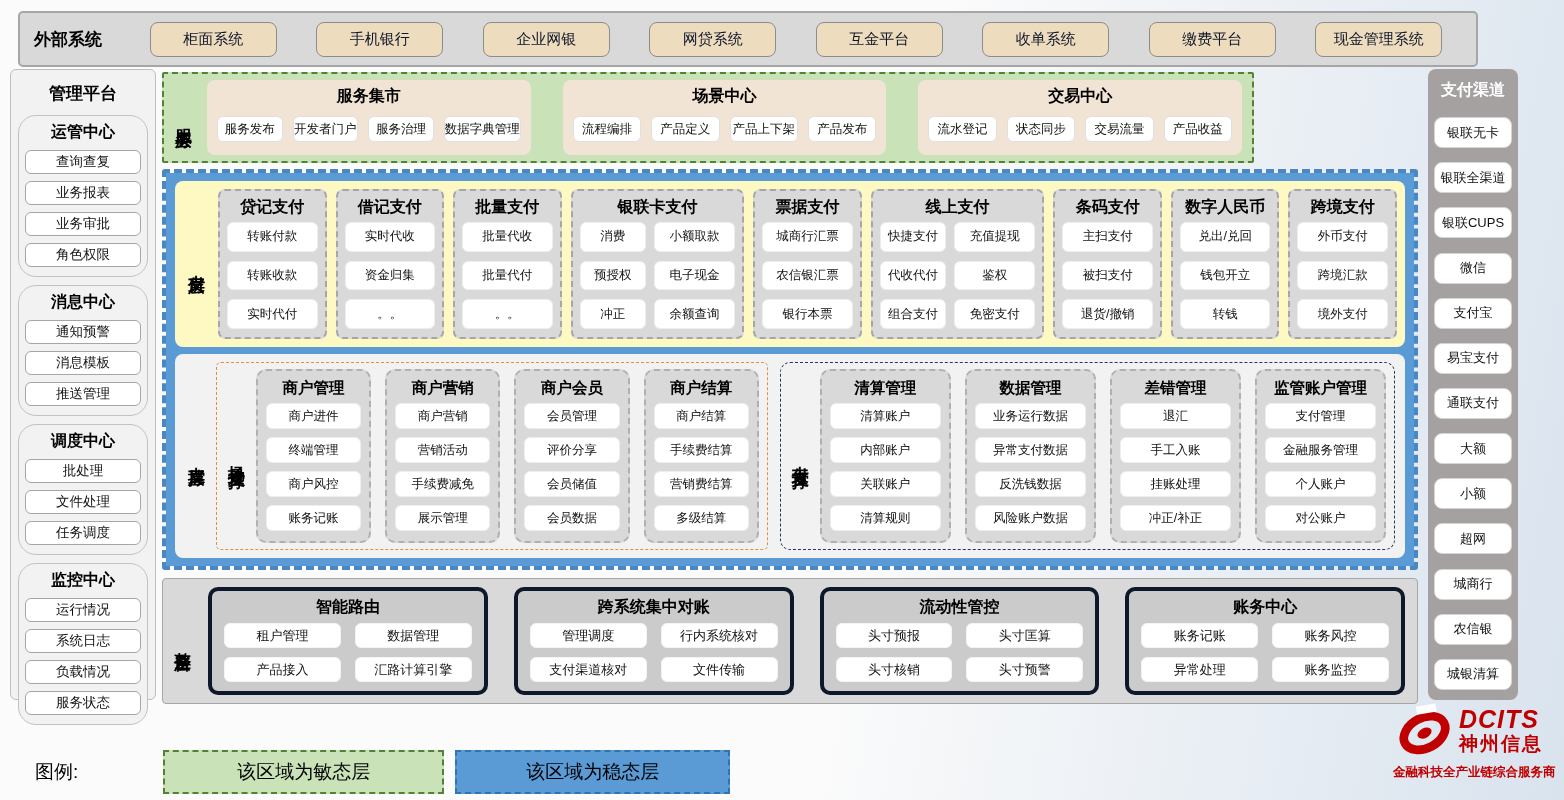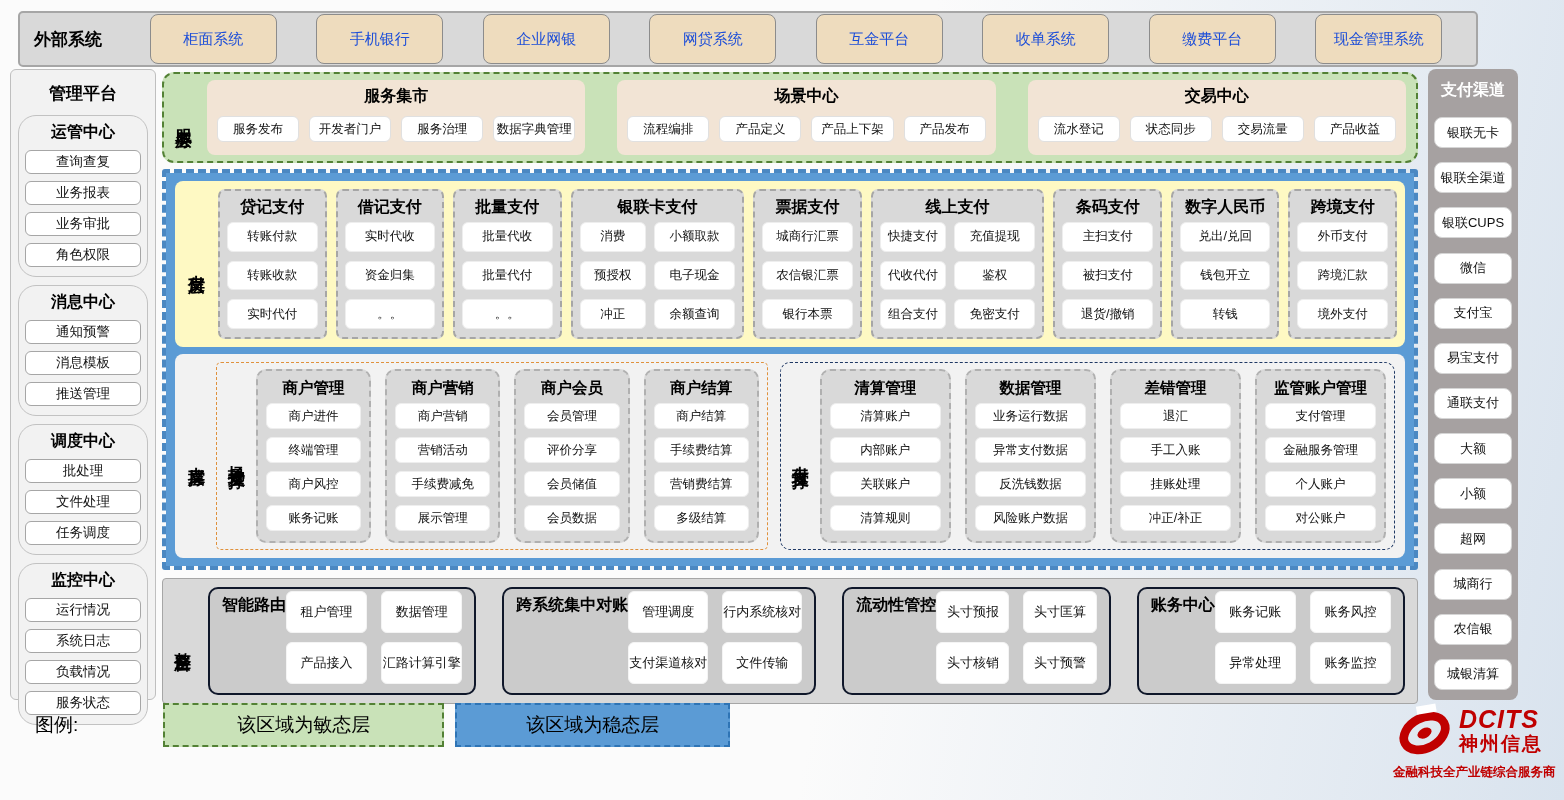--- a/index.html
+++ b/index.html
@@ -7,38 +7,38 @@
   body { background:linear-gradient(100deg,#fbfbfb 55%,#d9e3ee 100%); position:relative; overflow:hidden; }
   #root { position:absolute; inset:0; }
 
   
   .top-bar { position:absolute; left:18px; top:11px; width:1460px; height:56px;
     background:#d9d9d9; border:2px solid #a6a6a6; border-radius:5px;
     display:flex; align-items:center; padding:0 14px; gap:0; }
   .top-bar-label { font-size:17px; font-weight:bold; color:#000; width:96px; flex:none; }
   .top-btn-row { flex:1; display:flex; justify-content:space-around; align-items:center; }
   .btn-tan { background:#eedcbe; border:1.5px solid #8c8c8c; border-radius:8px;
-    width:127px; height:50px; display:flex; align-items:center; justify-content:center;
-    font-size:15px; color:#1d4ed8; white-space:nowrap; }
+    width:127px; height:35px; display:flex; align-items:center; justify-content:center;
+    font-size:15px; color:#0f172a; white-space:nowrap; }
 
   
   .sidebar-left { position:absolute; left:10px; top:69px; width:146px; height:631px;
     background:#f2f2f2; border:1.5px solid #bfbfbf; border-radius:6px;
     display:flex; flex-direction:column; padding:8px 7px; gap:8px; }
   .sl-title { text-align:center; font-size:17px; font-weight:bold; padding:4px 0 2px; }
   .group-box { border:1.5px solid #c2c2c2; border-radius:18px; background:#f2f2f2;
     display:flex; flex-direction:column; gap:7px; padding:6px 6px 9px; }
   .group-title { text-align:center; font-size:16px; font-weight:bold; }
   .btn-white { background:#fff; border:1.5px solid #a6a6a6; border-radius:6px;
     height:24px; display:flex; align-items:center; justify-content:center;
     font-size:13.5px; color:#111; white-space:nowrap; }
 
   
-  .layer-service { position:absolute; left:162px; top:72px; width:1256px; height:91px;
-    background:#c9e2b8; border:2px dashed #538135; border-radius:12px;
+  .layer-service { position:absolute; left:162px; top:72px; width:1092px; height:91px;
+    background:#c9e2b8; border:2px dashed #538135; border-radius:2px;
     display:flex; align-items:center; padding:6px 10px 6px 8px; gap:12px; }
   .vlabel { writing-mode:vertical-lr; text-orientation:upright; font-weight:bold;
     font-size:17px; letter-spacing:2px; color:#000; flex:none; text-align:center; }
   .svc-panels { flex:1; display:flex; gap:32px; height:100%; }
   .svc-panel { flex:1; background:#f2e4d5; border-radius:8px; padding:4px 10px 8px;
     display:flex; flex-direction:column; }
   .svc-title { text-align:center; font-size:16px; font-weight:bold; padding:2px 0 4px; }
   .svc-items { flex:1; display:flex; gap:10px; align-items:center; }
   .chip { background:#fff; border:1px solid #e0e0e0; border-radius:6px; height:26px;
     display:flex; align-items:center; justify-content:center; font-size:12.5px;
@@ -72,37 +72,37 @@
   .sup-col { background:#d9d9d9; border:2px dashed #b0b0b0; border-radius:10px;
     display:flex; flex-direction:column; padding:4px 8px 10px; flex:1; }
   .sup-col .col-title { font-size:15.5px; }
   .sup-col .col-items { gap:8px; }
 
   
   .layer-integration { position:absolute; left:162px; top:578px; width:1256px; height:126px;
     background:#d9d9d9; border:1.5px solid #a6a6a6; border-radius:4px;
     display:flex; align-items:center; padding:8px 12px 8px 8px; gap:14px; }
   .int-panels { flex:1; display:flex; gap:26px; height:100%; }
-  .int-panel { flex:1; background:#cbcbcb; border:2px solid #0f172a; border-radius:10px;
-    padding:2px 12px 9px; display:flex; flex-direction:row; }
+  .int-panel { flex:1; background:#cbcbcb; border:4px solid #0f172a; border-radius:10px;
+    padding:2px 12px 9px; display:flex; flex-direction:column; }
   .int-title { text-align:center; font-size:16px; font-weight:bold; padding:4px 0 5px; white-space:nowrap; }
   .int-grid { flex:1; display:grid; grid-template-columns:1fr 1fr; gap:9px 14px; }
   .int-grid .chip { border-color:#f4f4f4; height:auto; font-size:13px; }
 
   
   .sidebar-right { position:absolute; left:1428px; top:69px; width:90px; height:631px;
     background:#a6a1a1; border-radius:8px; display:flex; flex-direction:column;
     padding:9px 6px 10px; gap:0; justify-content:space-between; }
   .sr-title { text-align:center; color:#fff; font-size:16px; font-weight:bold; padding:2px 0; }
   .btn-channel { background:#fff; border:1px solid #d5d5d5; border-radius:8px; height:31px;
     display:flex; align-items:center; justify-content:center; font-size:13px;
     color:#111; white-space:nowrap; }
 
   
-  .legend { position:absolute; left:35px; top:703px; display:flex; align-items:center; }
+  .legend { position:absolute; left:35px; top:750px; display:flex; align-items:center; }
   .legend-label { font-size:19px; color:#000; margin-right:85px; }
   .legend-box { width:281px; height:44px; display:flex; align-items:center; justify-content:center;
     font-size:19px; color:#000000; }
   .legend-box.agile { background:#c9e2b8; border:2px dashed #538135; margin-right:11px; }
   .legend-box.stable { background:#5b9bd5; border:2px dashed #2e74b5; width:275px; }
 
   .logo { position:absolute; left:1393px; top:703px; width:165px; display:grid;
     grid-template-columns:62px 1fr; grid-template-rows:auto auto auto; column-gap:4px; }
   .logo-swirl { grid-row:1 / span 2; width:62px; height:58px; }
   .logo-brand { font-size:25px; font-weight:bold; font-style:italic; color:#c00000;

